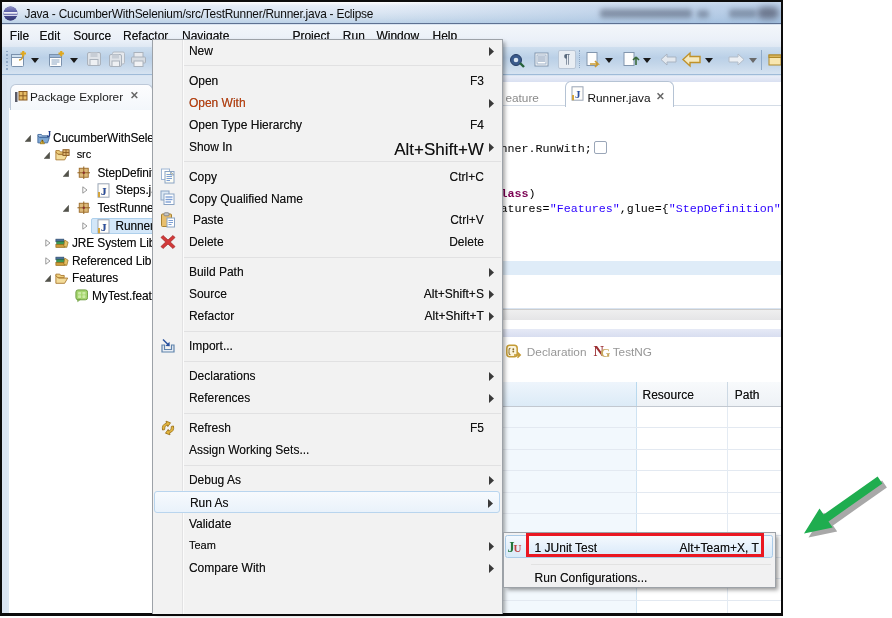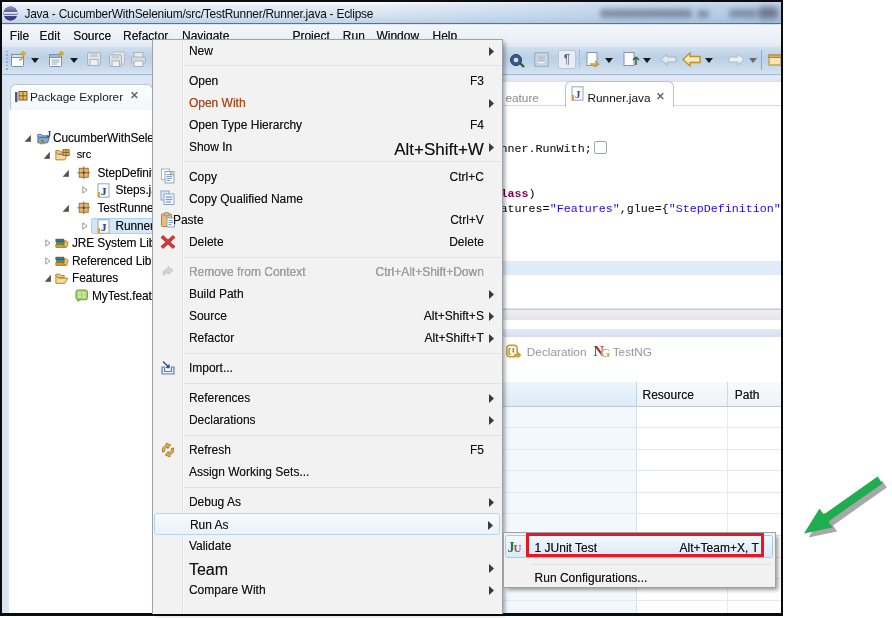--- a/index.html
+++ b/index.html
@@ -398,39 +398,32 @@
         <span style="position:absolute;left:7px;top:2.5px;"><svg width="16" height="16" viewBox="0 0 16 16">
             <rect x="1.5" y="2" width="10" height="12.5" rx="1" fill="#e8bf6e" stroke="#a9822f"></rect>
             <rect x="4" y="0.8" width="5" height="3" rx="1" fill="#c9c9c9" stroke="#888"></rect>
             <rect x="7" y="6" width="7.5" height="9" fill="#fff" stroke="#8aa3c4"></rect>
             <g stroke="#7d9fd4" stroke-width="1">
               <line x1="8.5" y1="8.5" x2="13" y2="8.5"></line>
               <line x1="8.5" y1="10.5" x2="13" y2="10.5"></line>
               <line x1="8.5" y1="12.5" x2="11.5" y2="12.5"></line>
             </g>
           </svg></span>
-        <span style="position:absolute;left:20px;top:3.8px;font-size:12px;color:#121212;white-space:pre;">Paste</span>
+        <span style="position:absolute;left:40px;top:3.8px;font-size:12px;color:#121212;white-space:pre;">Paste</span>
         <span style="position:absolute;right:18px;top:3.8px;font-size:12px;color:#121212;">Ctrl+V</span>
       </div>
       <div style="position:relative;height:21.9px;">
         <span style="position:absolute;left:7px;top:2.5px;"><svg width="16" height="16" viewBox="0 0 16 16">
             <path d="M3 1.5 L8 6 L13 1.5 L15 3.5 L10.3 8 L15 12.5 L13 14.5 L8 10 L3 14.5 L1 12.5 L5.7 8 L1 3.5 Z" fill="#d33a3a" stroke="#9e1f1f" stroke-width="0.7"></path>
           </svg></span>
         <span style="position:absolute;left:36px;top:3.8px;font-size:12px;color:#121212;white-space:pre;">Delete</span>
         <span style="position:absolute;right:18px;top:3.8px;font-size:12px;color:#121212;">Delete</span>
       </div>
       <div style="height:8.2px;display:flex;align-items:center;">
         <div style="margin-left:31px;width:317px;height:1px;background:#e1e1e2;"></div>
-      </div>
-      <div style="position:relative;height:21.9px;">
-        <span style="position:absolute;left:7px;top:2.5px;"><svg width="16" height="16" viewBox="0 0 16 16" opacity="0.55">
-            <path d="M3 10 Q3 5 8 5 L8 2.5 L13 6.5 L8 10.5 L8 8 Q5 8 5 11 Z" fill="#bbb" stroke="#999" stroke-width="0.8"></path>
-          </svg></span>
-        <span style="position:absolute;left:36px;top:3.8px;font-size:12px;color:#a3a3a3;white-space:pre;">Remove from Context</span>
-        <span style="position:absolute;right:18px;top:3.8px;font-size:12px;color:#a3a3a3;">Ctrl+Alt+Shift+Down</span>
       </div>
       <div style="position:relative;height:21.9px;">
         <span style="position:absolute;left:36px;top:3.8px;font-size:12px;color:#121212;white-space:pre;">Build Path</span>
         <svg style="position:absolute;right:8px;top:6.8px;" width="5" height="9" viewBox="0 0 5 9">
           <path d="M0 0 L5 4.5 L0 9 Z" fill="#3a3a3a"></path>
         </svg>
       </div>
       <div style="position:relative;height:21.9px;">
         <span style="position:absolute;left:36px;top:3.8px;font-size:12px;color:#121212;white-space:pre;">Source</span>
         <span style="position:absolute;right:18px;top:3.8px;font-size:12px;color:#121212;">Alt+Shift+S</span>
@@ -453,27 +446,27 @@
             <path d="M2 7 L2 14 L14 14 L14 7 L11.5 7 L11.5 11.5 L4.5 11.5 L4.5 7 Z" fill="#e9eef5" stroke="#5f83ab" stroke-width="1.2"></path>
             <path d="M3 1.5 L8.5 7" stroke="#27509e" stroke-width="1.4"></path>
             <path d="M9.5 3.8 L9.8 8.2 L5.4 7.9 Z" fill="#27509e"></path>
           </svg></span>
         <span style="position:absolute;left:36px;top:3.8px;font-size:12px;color:#121212;white-space:pre;">Import...</span>
       </div>
       <div style="height:8.2px;display:flex;align-items:center;">
         <div style="margin-left:31px;width:317px;height:1px;background:#e1e1e2;"></div>
       </div>
       <div style="position:relative;height:21.9px;">
+        <span style="position:absolute;left:36px;top:3.8px;font-size:12px;color:#121212;white-space:pre;">Declarations</span>
+        <svg style="position:absolute;right:8px;top:6.8px;" width="5" height="9" viewBox="0 0 5 9">
+          <path d="M0 0 L5 4.5 L0 9 Z" fill="#3a3a3a"></path>
+        </svg>
+      </div>
+      <div style="position:relative;height:21.9px;">
         <span style="position:absolute;left:36px;top:3.8px;font-size:12px;color:#121212;white-space:pre;">References</span>
-        <svg style="position:absolute;right:8px;top:6.8px;" width="5" height="9" viewBox="0 0 5 9">
-          <path d="M0 0 L5 4.5 L0 9 Z" fill="#3a3a3a"></path>
-        </svg>
-      </div>
-      <div style="position:relative;height:21.9px;">
-        <span style="position:absolute;left:36px;top:3.8px;font-size:12px;color:#121212;white-space:pre;">Declarations</span>
         <svg style="position:absolute;right:8px;top:6.8px;" width="5" height="9" viewBox="0 0 5 9">
           <path d="M0 0 L5 4.5 L0 9 Z" fill="#3a3a3a"></path>
         </svg>
       </div>
       <div style="height:8.2px;display:flex;align-items:center;">
         <div style="margin-left:31px;width:317px;height:1px;background:#e1e1e2;"></div>
       </div>
       <div style="position:relative;height:21.9px;">
         <span style="position:absolute;left:7px;top:2.5px;"><svg width="16" height="16" viewBox="0 0 16 16">
             <g fill="#e8b93e" stroke="#9c731a" stroke-width="0.9">
@@ -499,21 +492,21 @@
       <div style="position:relative;height:21.9px;margin:0 1.6px;background:linear-gradient(180deg,#f7fafd,#e9f2fb);border:1px solid #b9d5ee;border-radius:3px;box-sizing:border-box;">
         <span style="position:absolute;left:34.4px;top:3.8px;font-size:12px;color:#121212;white-space:pre;">Run As</span>
         <svg style="position:absolute;right:6.4px;top:6.8px;" width="5" height="9" viewBox="0 0 5 9">
           <path d="M0 0 L5 4.5 L0 9 Z" fill="#3a3a3a"></path>
         </svg>
       </div>
       <div style="position:relative;height:21.9px;">
         <span style="position:absolute;left:36px;top:3.8px;font-size:12px;color:#121212;white-space:pre;">Validate</span>
       </div>
       <div style="position:relative;height:21.9px;">
-        <span style="position:absolute;left:36px;top:3.8px;font-size:16px;color:#121212;white-space:pre;">Team</span>
+        <span style="position:absolute;left:36px;top:3.8px;font-size:11px;color:#121212;white-space:pre;">Team</span>
         <svg style="position:absolute;right:8px;top:6.8px;" width="5" height="9" viewBox="0 0 5 9">
           <path d="M0 0 L5 4.5 L0 9 Z" fill="#3a3a3a"></path>
         </svg>
       </div>
       <div style="position:relative;height:21.9px;">
         <span style="position:absolute;left:36px;top:3.8px;font-size:12px;color:#121212;white-space:pre;">Compare With</span>
         <svg style="position:absolute;right:8px;top:6.8px;" width="5" height="9" viewBox="0 0 5 9">
           <path d="M0 0 L5 4.5 L0 9 Z" fill="#3a3a3a"></path>
         </svg>
       </div>

